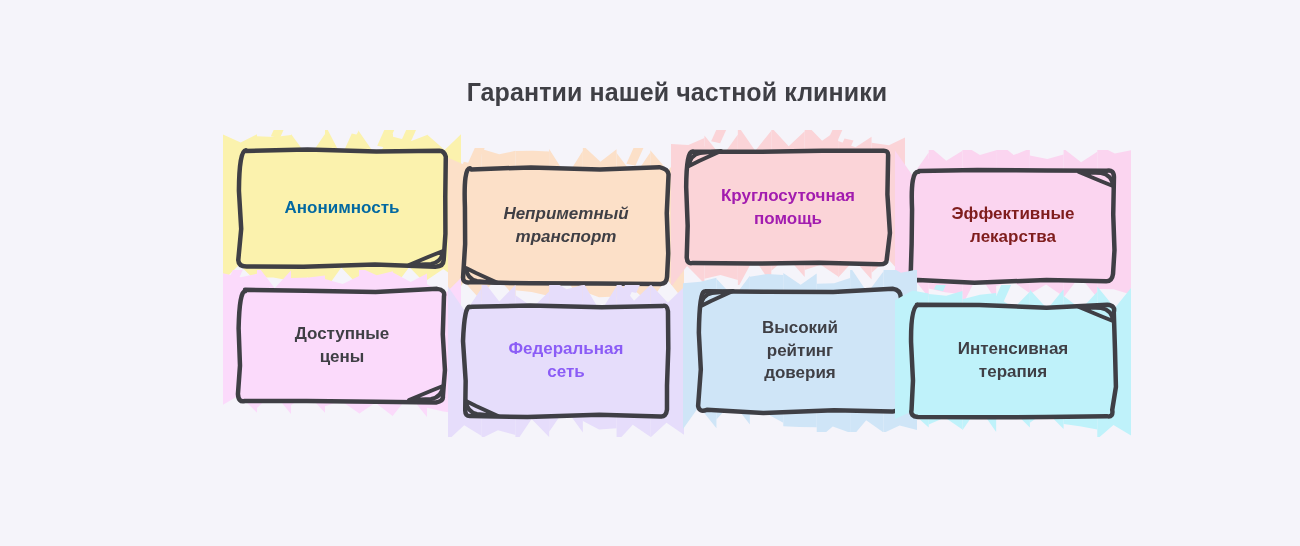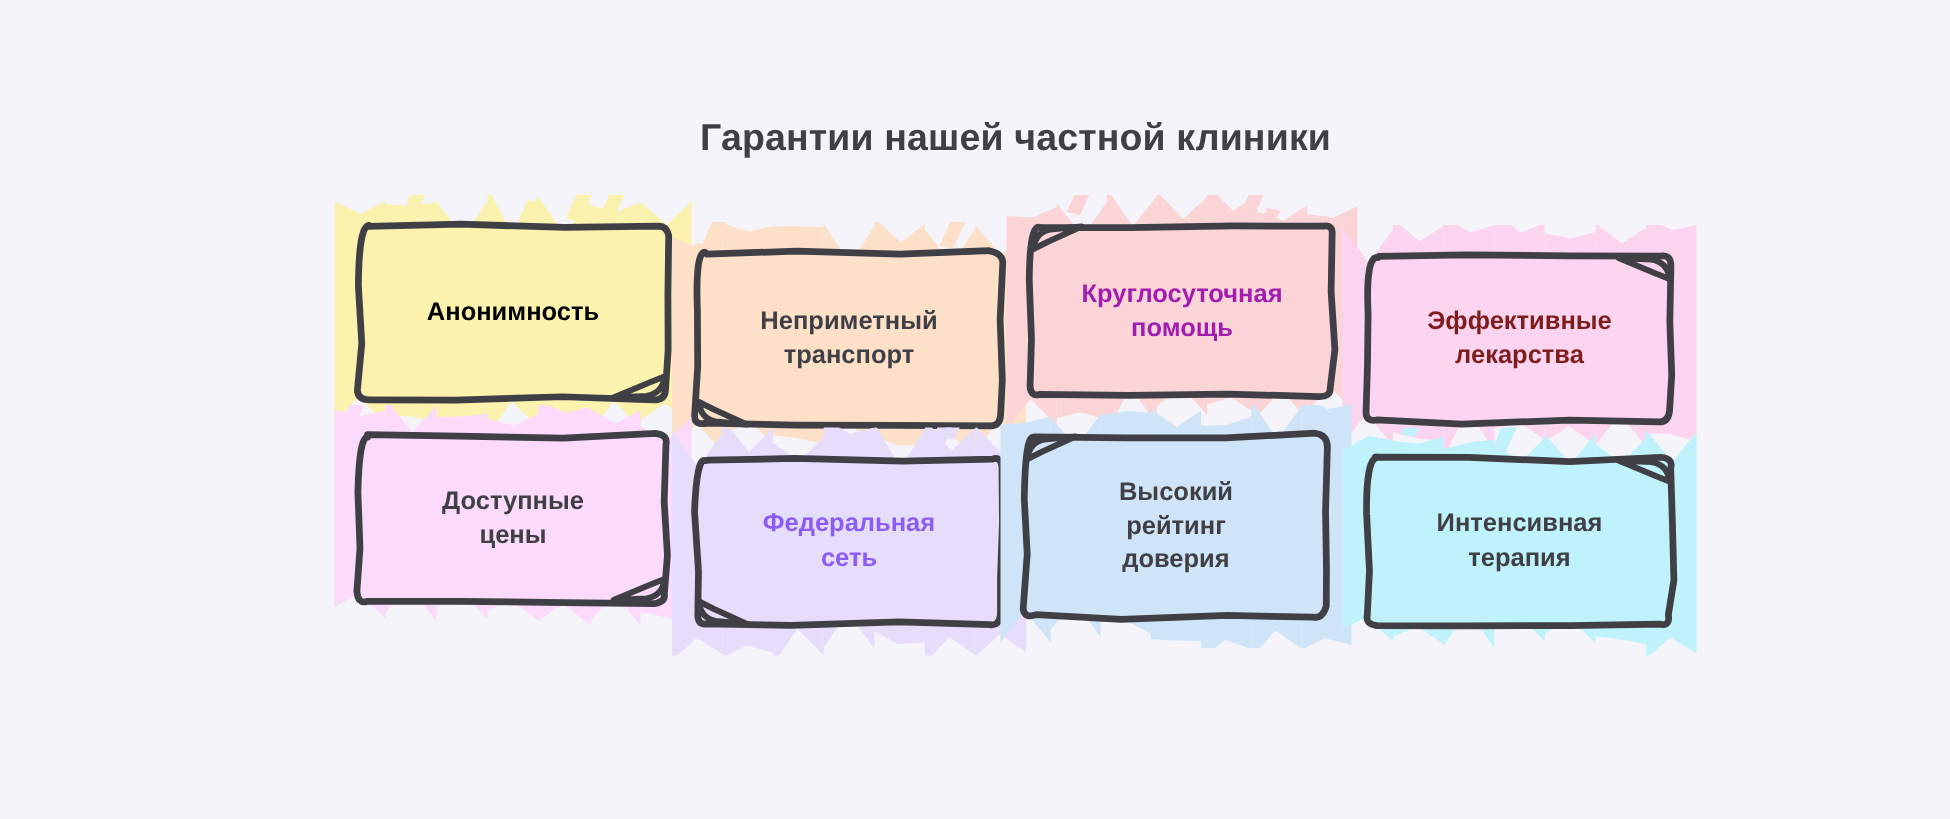--- a/index.html
+++ b/index.html
@@ -120,21 +120,21 @@
             <path d="M 31.82570735328045 -13.78281401831191 l 13.6445894676639 -30.321309928142 l 9 2 l -13.6445894676639 30.321309928142 Z" fill="#fbf2ad"></path>
             <path d="M 138.22670595471573 -4.288536472180567 l 11.170004178059026 -24.822231506797834 l 9 2 l -11.170004178059026 24.822231506797834 Z" fill="#fbf2ad"></path>
             <path d="M 160.7056719383072 -5.688887159270962 l 14.980825950772124 -33.29072433504916 l 9 2 l -14.980825950772124 33.29072433504916 Z" fill="#fbf2ad"></path>
             <path d="M 46.86828431812319 63.48328670997034 l 16.444931307336812 -36.5442917940818 l 9 2 l -16.444931307336812 36.5442917940818 Z" fill="#fbf2ad"></path>
             <path d="M 98.08613930648426 16.11669968105889 l 14.732486996390799 -32.73885999197955 l 9 2 l -14.732486996390799 32.73885999197955 Z" fill="#fbf2ad"></path>
       </g>
       <path d="M 6.62120114301797 0.883698790526978 L 68.48434709194815 -0.503259609565248 L 137.3364438662134 1.6188736517287907 L 200.41453705920867 0.8029739239100309 Q 205.35808748529234 0.9903436058011721 206.79006298283275 6.825449216796187 L 206.28063645128714 46.5367824560497 L 206.4325587532294 83.5305744226009 L 204.65094328492705 110.16809175969684 Q 204.3217528602945 116.83867651072796 196.08940981209525 116.66093939718849 L 135.94129582873663 114.50095266984863 L 64.56762274752138 116.76058049248604 L 8.455245959643435 116.55852045321444 Q -0.42859683782444336 116.83608703914797 -0.7485053542404785 110.22776214933401 L 2.2038015027701476 78.90227428203954 L -0.07430842935264081 40.8528206414351 Q 0.1933082567411475 0.868528226899798 6.859246320673265 0.288577785509915 Z" fill="#fbf2ad"></path>
       <path d="M 6.62120114301797 0.883698790526978 L 68.48434709194815 -0.503259609565248 L 137.3364438662134 1.6188736517287907 L 200.41453705920867 0.8029739239100309 Q 205.35808748529234 0.9903436058011721 206.79006298283275 6.825449216796187 L 206.28063645128714 46.5367824560497 L 206.4325587532294 83.5305744226009 L 204.65094328492705 110.16809175969684 Q 204.3217528602945 116.83867651072796 196.08940981209525 116.66093939718849 L 135.94129582873663 114.50095266984863 L 64.56762274752138 116.76058049248604 L 8.455245959643435 116.55852045321444 Q -0.42859683782444336 116.83608703914797 -0.7485053542404785 110.22776214933401 L 2.2038015027701476 78.90227428203954 L -0.07430842935264081 40.8528206414351 Q 0.1933082567411475 0.868528226899798 6.859246320673265 0.288577785509915 Z" fill="none" stroke="#3f3f45" stroke-width="4.5" stroke-linejoin="round" stroke-linecap="round"></path>
       <path d="M 204 101 Q 203 112 192 114 L 170 115 L 194 105 Z" fill="none" stroke="#3f3f45" stroke-width="4" stroke-linejoin="round" stroke-linecap="round"></path>
     </svg>
-        <div class="card-label" style="color: #000000;">Анонимность</div>
+        <div class="card-label" style="color: #0369a1;">Анонимность</div>
       </div>
       <div class="card" style="left: 437px; top: 168px; width: 204px; height: 116px;">
     <svg width="204" height="116" viewBox="0 0 204 116">
       <defs>
         <clipPath id="clip-neprimetnyy-transport">
           <rect x="-20" y="-20" width="244" height="156"></rect>
         </clipPath>
       </defs>
       <g clip-path="url(#clip-neprimetnyy-transport)">
         <path d="M -16 -10.230189836758655
@@ -182,21 +182,21 @@
             <path d="M 21.358068792818813 80.87208624978666 l 13.465872625582415 -29.924161390183144 l 9 2 l -13.465872625582415 29.924161390183144 Z" fill="#fce0c8"></path>
             <path d="M 2.0832078068488045 40.95355977905274 l 22.495362020641917 -49.989693379204255 l 9 2 l -22.495362020641917 49.989693379204255 Z" fill="#fce0c8"></path>
             <path d="M 162.39732850756263 -4.181741753240203 l 10.96564397553484 -24.368097723410756 l 9 2 l -10.96564397553484 24.368097723410756 Z" fill="#fce0c8"></path>
             <path d="M -12.332474316004664 20.6137636838248 l 12.13473972854481 -26.966088285655132 l 9 2 l -12.13473972854481 26.966088285655132 Z" fill="#fce0c8"></path>
             <path d="M 3.372345685114851 -3.582181370089529 l 16.617268350986162 -36.92726300219147 l 9 2 l -16.617268350986162 36.92726300219147 Z" fill="#fce0c8"></path>
       </g>
       <path d="M 7.168091759696836 1.4021910753681368 L 66.99735302145594 -0.5927082254856941 L 136.00187879437698 1.485971871552465 L 195.50095266984863 -0.8452357827991364 Q 203.8403869949907 0.9701639730956231 204.55852045321444 6.357104743263335 L 202.75413055872195 45.20239143321524 L 204.227762149334 85.44608240443223 L 203.05142142627471 108.91082988477683 Q 202.53641032071755 116.19330825674115 196.08566028362475 115.90616421378218 L 133.50172445681588 115.58414467506373 L 66.4638859808704 115.34957140970437 L 7.04170458522276 114.10632624942082 Q -0.7712299591512419 115.60439987200516 -0.9602726102002634 109.93599532915209 L 1.1347320958848286 76.17857508841786 L 0.9322499005429563 39.33868656586623 Q -0.5500170569866896 -0.38131662186060566 6.024756445089224 0.1745235090093047 Z" fill="#fce0c8"></path>
       <path d="M 7.168091759696836 1.4021910753681368 L 66.99735302145594 -0.5927082254856941 L 136.00187879437698 1.485971871552465 L 195.50095266984863 -0.8452357827991364 Q 203.8403869949907 0.9701639730956231 204.55852045321444 6.357104743263335 L 202.75413055872195 45.20239143321524 L 204.227762149334 85.44608240443223 L 203.05142142627471 108.91082988477683 Q 202.53641032071755 116.19330825674115 196.08566028362475 115.90616421378218 L 133.50172445681588 115.58414467506373 L 66.4638859808704 115.34957140970437 L 7.04170458522276 114.10632624942082 Q -0.7712299591512419 115.60439987200516 -0.9602726102002634 109.93599532915209 L 1.1347320958848286 76.17857508841786 L 0.9322499005429563 39.33868656586623 Q -0.5500170569866896 -0.38131662186060566 6.024756445089224 0.1745235090093047 Z" fill="none" stroke="#3f3f45" stroke-width="4.5" stroke-linejoin="round" stroke-linecap="round"></path>
       <path d="M 2 100 Q 3 111 13 113 L 34 115 L 12 105 Z" fill="none" stroke="#3f3f45" stroke-width="4" stroke-linejoin="round" stroke-linecap="round"></path>
     </svg>
-        <div class="card-label" style="color: rgb(63, 63, 69);">Неприметный
+        <div class="card-label" style="color: rgb(63, 63, 69); font-style: italic;">Неприметный
 транспорт</div>
       </div>
       <div class="card" style="left: 660px; top: 150px; width: 202px; height: 115px;">
     <svg width="202" height="115" viewBox="0 0 202 115">
       <defs>
         <clipPath id="clip-kruglosutochnaya-pomoshch">
           <rect x="-20" y="-20" width="242" height="155"></rect>
         </clipPath>
       </defs>
       <g clip-path="url(#clip-kruglosutochnaya-pomoshch)">
@@ -437,21 +437,21 @@
             <path d="M 163.15931225710665 -13.887595545500517 l 19.64289777967988 -43.650883954844176 l 9 2 l -19.64289777967988 43.650883954844176 Z" fill="#e6ddfb"></path>
             <path d="M 154.4244784306502 -5.550595181062818 l 21.536612672054982 -47.85913927123329 l 9 2 l -21.536612672054982 47.85913927123329 Z" fill="#e6ddfb"></path>
       </g>
       <path d="M 8.284077883786836 1.7885361819990067 L 65.88585135839124 0.5891615508226096 L 137.6294537151768 2.3428262383313267 L 197.7533333361207 1.0697969600732904 Q 203.29249651287682 -0.8884542740852339 203.97482980030327 6.292416139018314 L 204.29896933792043 43.11574636312144 L 202.9966088285655 80.63030173362553 L 202.98299271125143 104.53122215817712 Q 202.1448023164412 112.4337367589178 196.11273977732708 111.41629831551109 L 135.20478455609614 109.64119197053333 L 63.40595690599119 111.99822744082485 L 6.870277513873589 110.918946422913 Q 0.8327515242417576 111.8031836907976 1.2377862151402041 104.30383332596466 L 1.6567175820964621 75.81567186339991 L -0.9833635261566087 36.084221995972335 Q 0.462797132160631 -0.38773618450886715 6.12779039320958 2.0859281442481006 Z" fill="#e6ddfb"></path>
       <path d="M 8.284077883786836 1.7885361819990067 L 65.88585135839124 0.5891615508226096 L 137.6294537151768 2.3428262383313267 L 197.7533333361207 1.0697969600732904 Q 203.29249651287682 -0.8884542740852339 203.97482980030327 6.292416139018314 L 204.29896933792043 43.11574636312144 L 202.9966088285655 80.63030173362553 L 202.98299271125143 104.53122215817712 Q 202.1448023164412 112.4337367589178 196.11273977732708 111.41629831551109 L 135.20478455609614 109.64119197053333 L 63.40595690599119 111.99822744082485 L 6.870277513873589 110.918946422913 Q 0.8327515242417576 111.8031836907976 1.2377862151402041 104.30383332596466 L 1.6567175820964621 75.81567186339991 L -0.9833635261566087 36.084221995972335 Q 0.462797132160631 -0.38773618450886715 6.12779039320958 2.0859281442481006 Z" fill="none" stroke="#3f3f45" stroke-width="4.5" stroke-linejoin="round" stroke-linecap="round"></path>
       <path d="M 2 96 Q 3 107 13 109 L 34 111 L 12 101 Z" fill="none" stroke="#3f3f45" stroke-width="4" stroke-linejoin="round" stroke-linecap="round"></path>
     </svg>
         <div class="card-label" style="color: #8b5cf6;">Федеральная
 сеть</div>
       </div>
-      <div class="card" style="left: 656px; top: 290px; width: 202px; height: 122px; text-decoration: underline;">
+      <div class="card" style="left: 672px; top: 290px; width: 202px; height: 122px; text-decoration: underline;">
     <svg width="202" height="122" viewBox="0 0 202 122">
       <defs>
         <clipPath id="clip-vysokiy-reyting-doveriya">
           <rect x="-20" y="-20" width="242" height="162"></rect>
         </clipPath>
       </defs>
       <g clip-path="url(#clip-vysokiy-reyting-doveriya)">
         <path d="M -16 -6.77687580298516
                 L 1.3828571428571443 -8.262741295798332
                 L 17.42857142857143 -12.310750321194064

